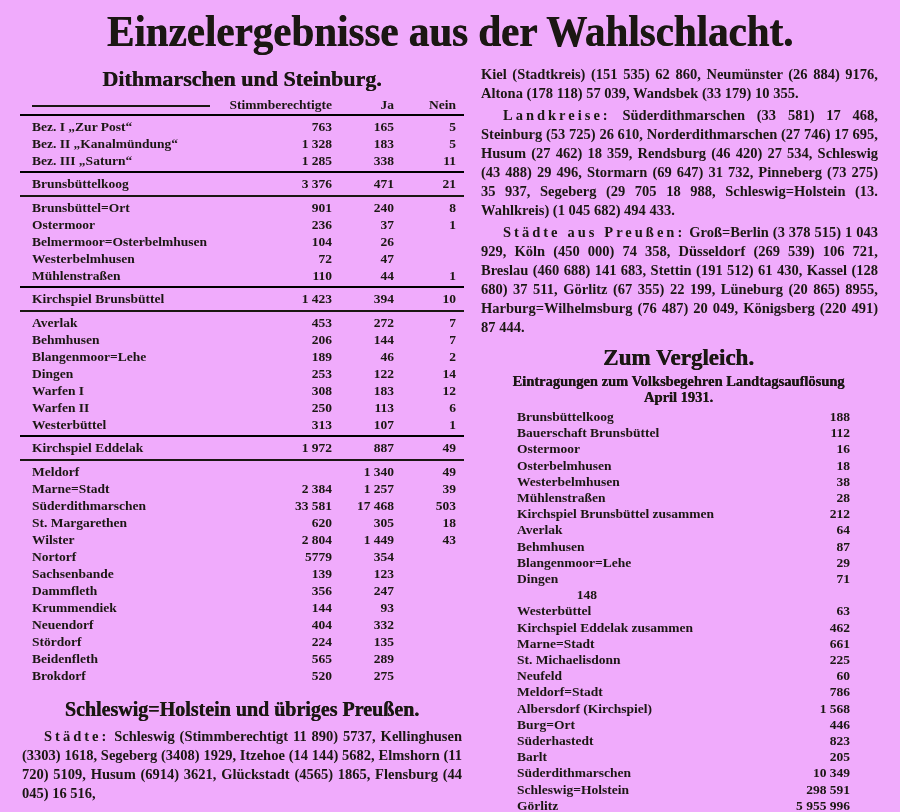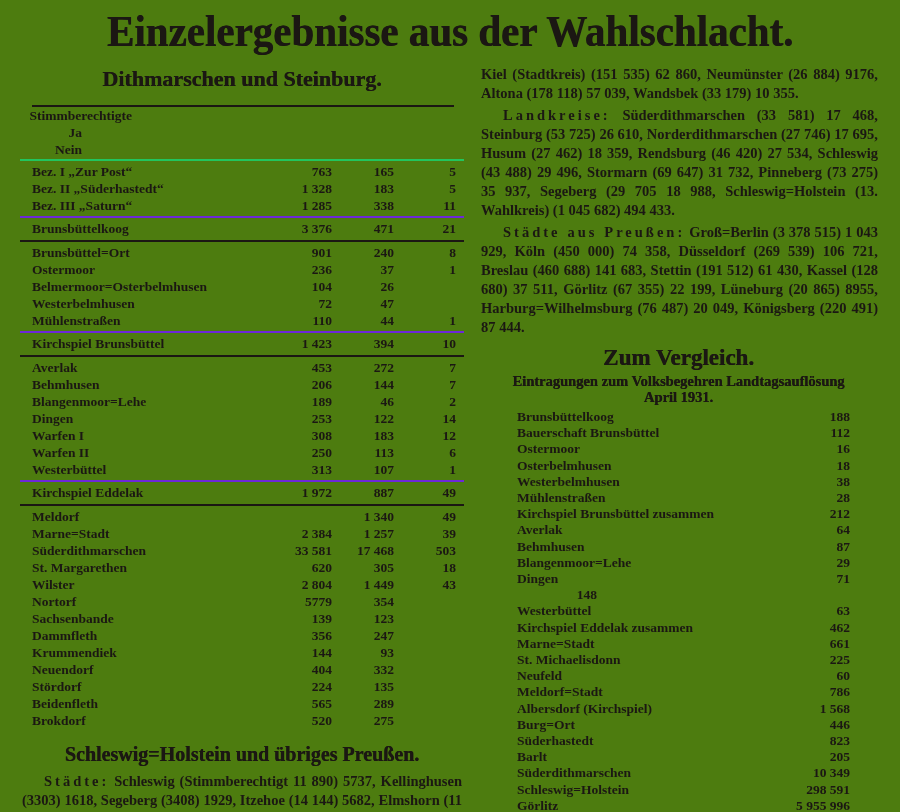--- a/index.html
+++ b/index.html
@@ -1,18 +1,18 @@
 <!DOCTYPE html>
 <html><head>
 <meta charset="utf-8">
 <style>
   html,body{margin:0;padding:0;background:#e9e7e0;}
   .page{
     width:900px;height:812px;overflow:hidden;position:relative;
-    background:#4d7c0f;color:#1b1713;
+    background:#f0abfc;color:#1b1713;
     font-family:"Liberation Serif","DejaVu Serif",serif;
     font-weight:bold;
   }
   
   .masthead{
     text-align:center;padding-top:4px;height:56px;
     white-space:nowrap;
   }
   .masthead h1{
     margin:0;font-size:41px;line-height:50px;letter-spacing:0px;
@@ -30,24 +30,24 @@
     text-align:center;font-size:22px;margin:6px 0 4px;line-height:26px;
     text-shadow:0.4px 0 currentColor;white-space:nowrap;
   }
   .sec-head.big{font-size:20px;margin-top:10px;}
   .rtable{font-size:13.5px;}
   .trow{display:flex;line-height:17px;white-space:nowrap;}
   .tname{flex:1;padding-left:12px;overflow:hidden;}
   .tc1{width:112px;text-align:right;}
   .tc2{width:62px;text-align:right;}
   .tc3{width:62px;text-align:right;padding-right:8px;}
-  .thead{border-bottom:2px solid #22c55e;padding-bottom:1px;flex-direction:column;}
+  .thead{border-bottom:2px solid #000000;padding-bottom:1px;}
   .thead .tc1,.thead .tc2,.thead .tc3{white-space:nowrap;}
   .fill-rule{display:block;border-top:2px solid #1b1713;margin:9px 10px 0 0;height:0;}
-  .tgroup{padding:2px 0 2px;border-bottom:2px solid #6d28d9;}
+  .tgroup{padding:2px 0 2px;border-bottom:2px solid #000000;}
   .tgroup.noline{border-bottom:none;}
   .tsummary{border-bottom:2px solid #1b1713;padding:2px 0 3px;}
   .para{
     font-size:14.5px;line-height:19px;text-align:justify;margin:5px 2px 0 2px;
   }
   .para .indent{display:inline-block;width:22px;}
   .gesperrt{letter-spacing:3px;}
 
   
   .col-right .para{margin:3px 2px 0 4px;}
@@ -90,21 +90,21 @@
         </div>
         <div id="tbl-body">
             <div class="tgroup">
               <div class="trow">
                 <span class="tname">Bez. I „Zur Post“</span>
                 <span class="tc1">763</span>
                 <span class="tc2">165</span>
                 <span class="tc3">5</span>
               </div>
               <div class="trow">
-                <span class="tname">Bez. II „Süderhastedt“</span>
+                <span class="tname">Bez. II „Kanalmündung“</span>
                 <span class="tc1">1 328</span>
                 <span class="tc2">183</span>
                 <span class="tc3">5</span>
               </div>
               <div class="trow">
                 <span class="tname">Bez. III „Saturn“</span>
                 <span class="tc1">1 285</span>
                 <span class="tc2">338</span>
                 <span class="tc3">11</span>
               </div>

